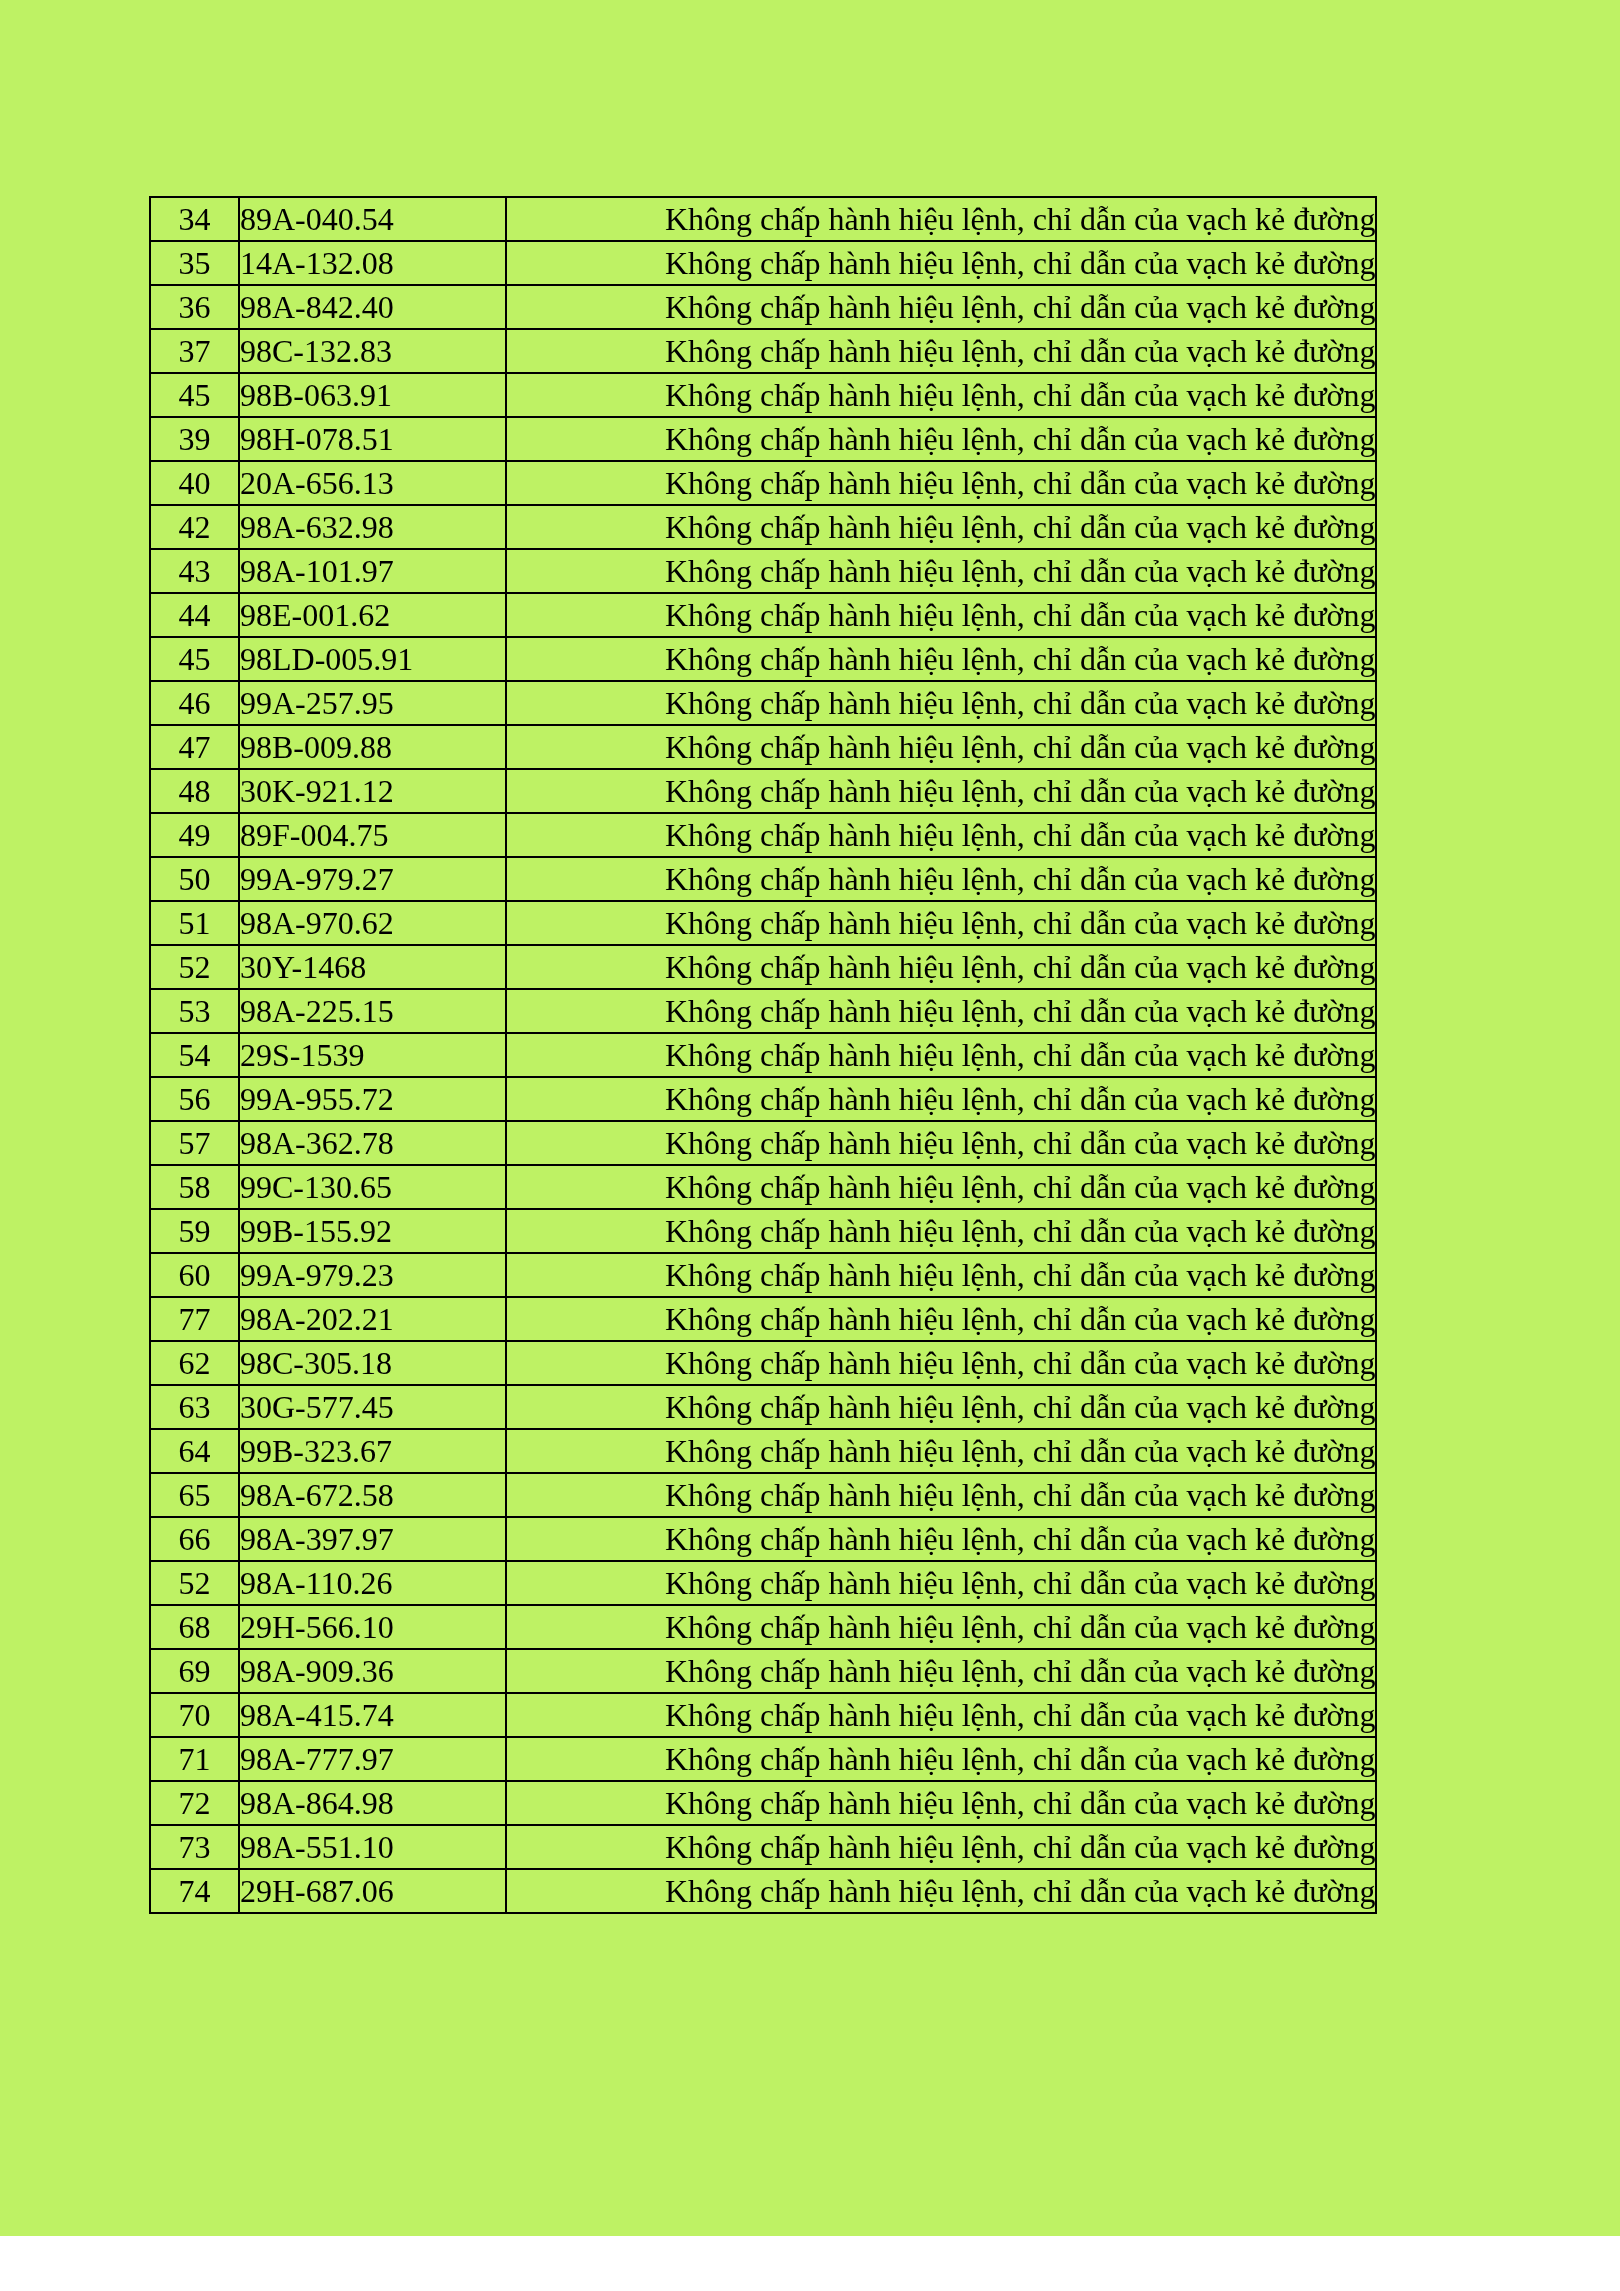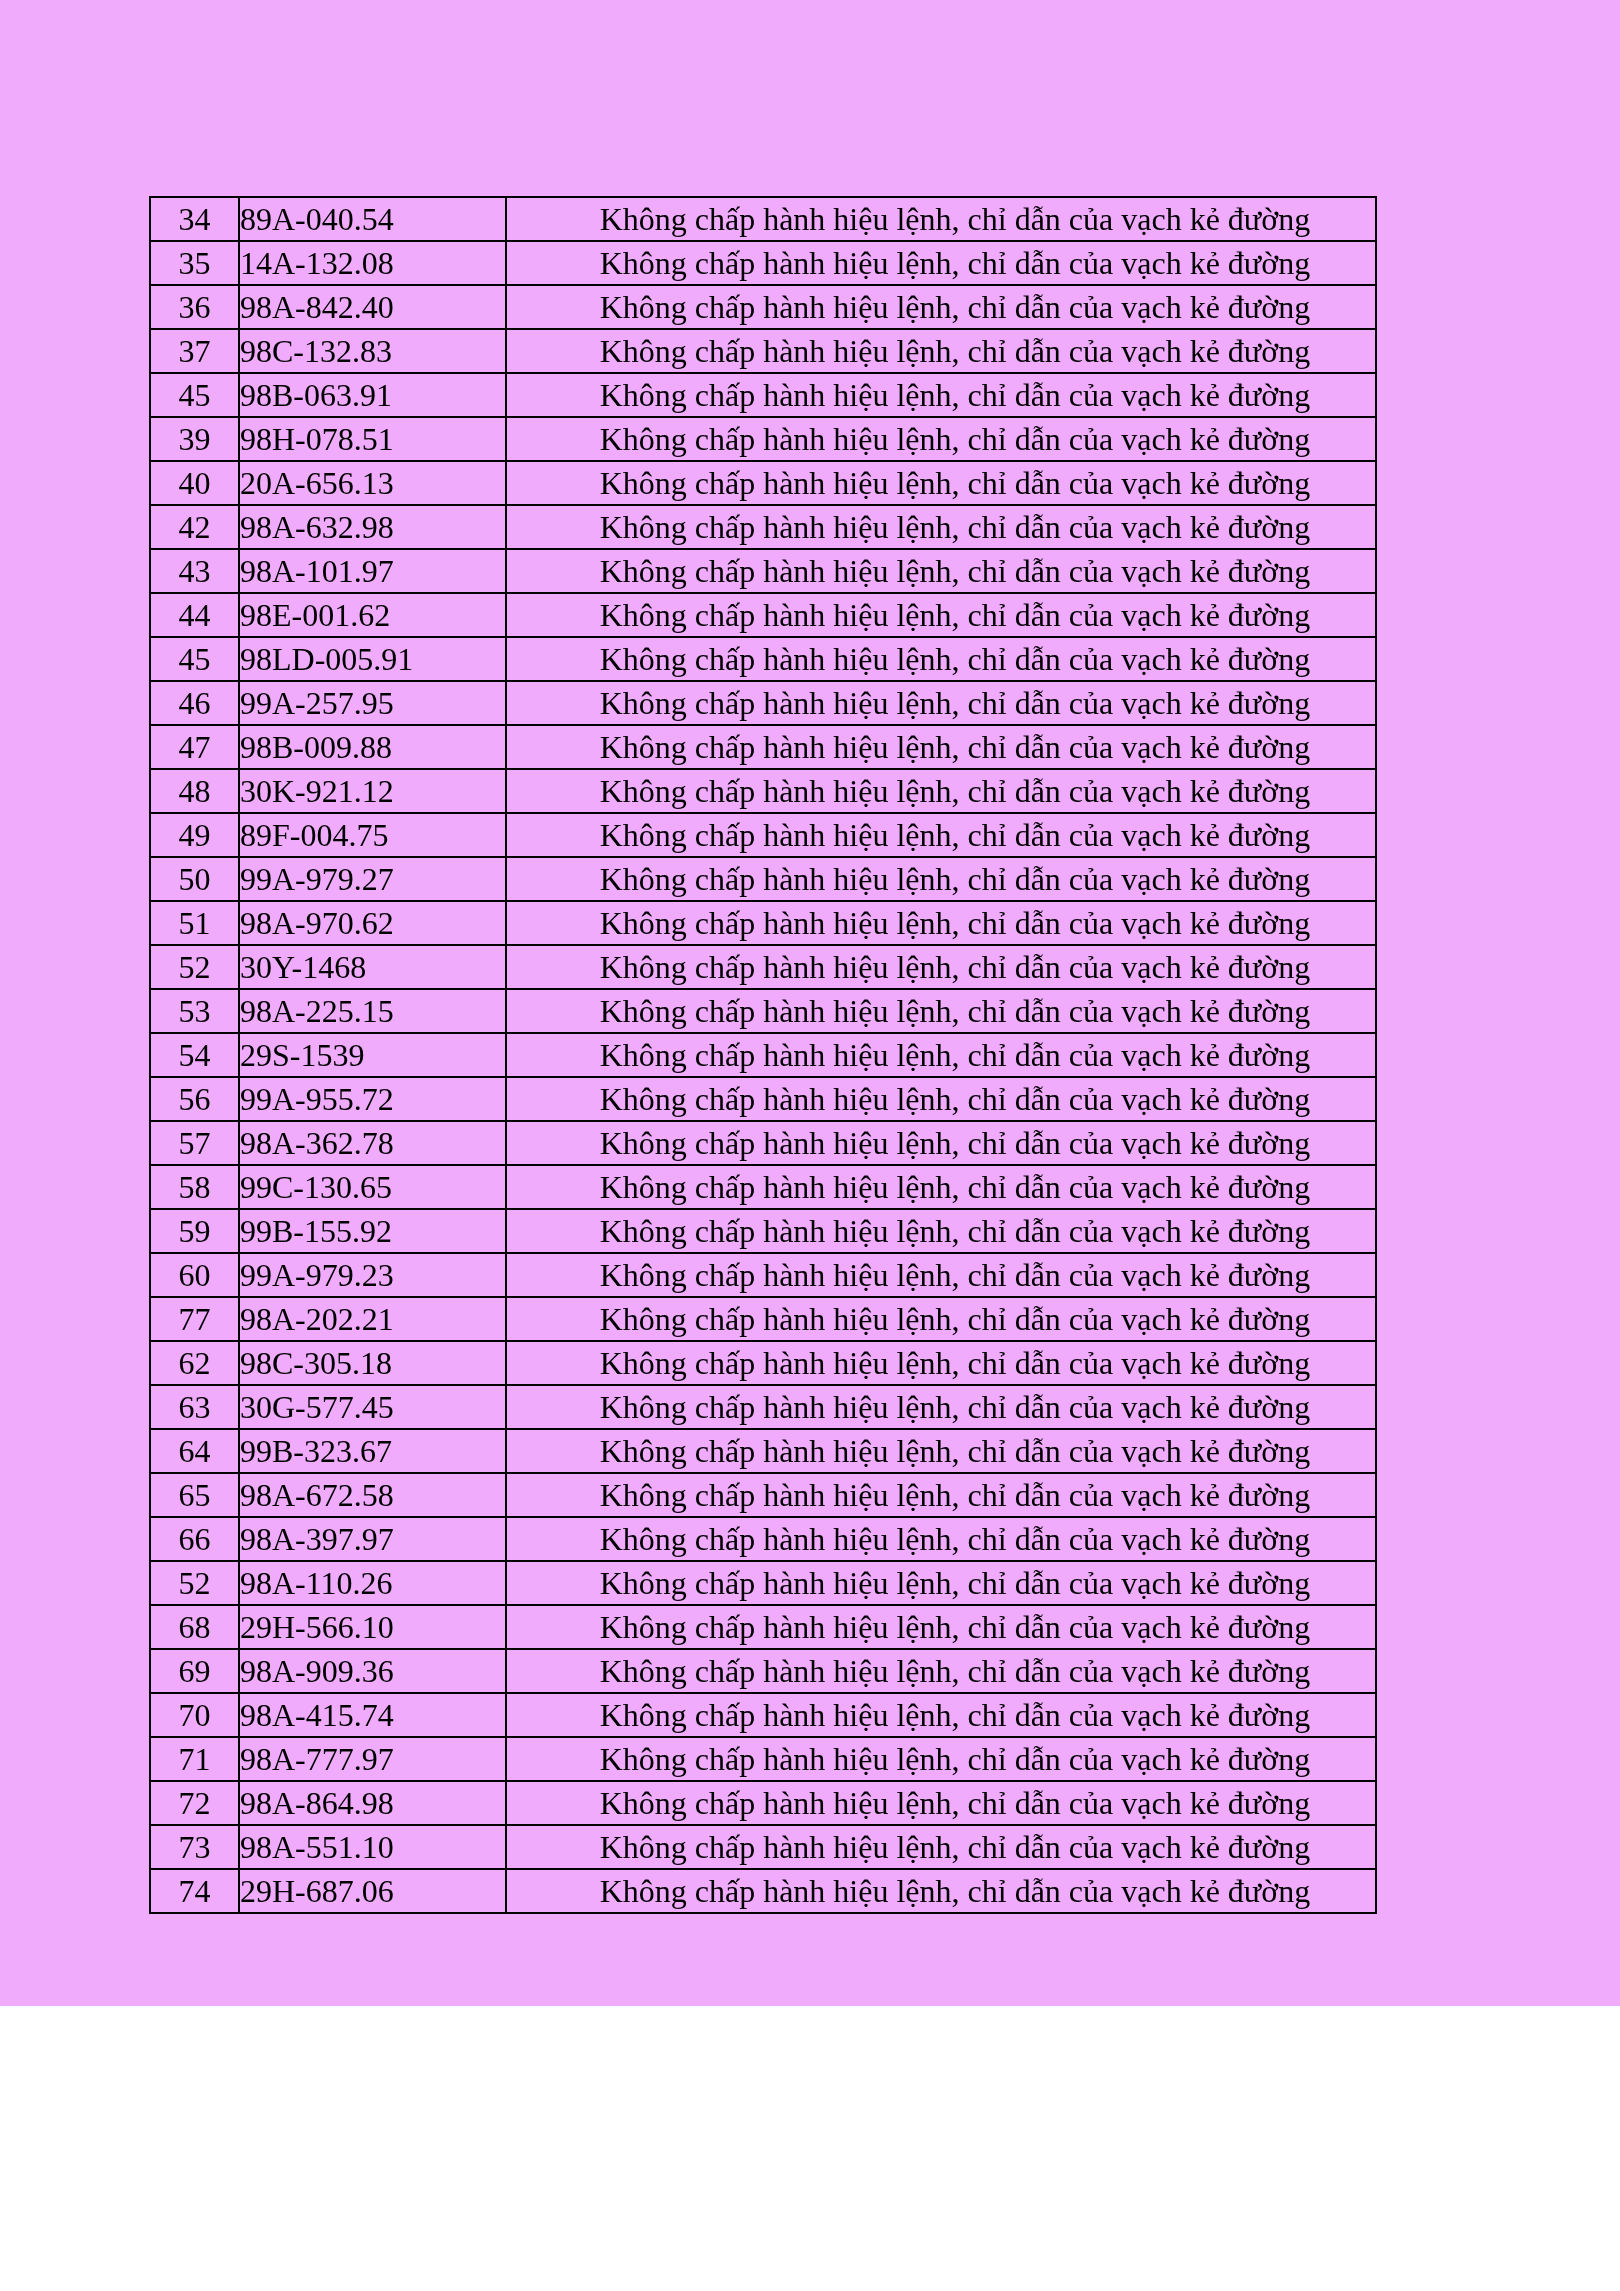--- a/index.html
+++ b/index.html
@@ -11,41 +11,41 @@
       width: 1620px;
       height: 2292px;
       position: relative;
       overflow: hidden;
       font-family: "Liberation Serif", "DejaVu Serif", serif;
       color: #000000;
     }
     #page {
       position: absolute;
       left: 0; top: 0;
-      width: 1620px; height: 2006px;
-      background: #f0abfc;
+      width: 1620px; height: 2236px;
+      background: #bef264;
     }
     table.violations {
       position: absolute;
       left: 149px;
       top: 196px;
       border-collapse: collapse;
       border: 2.9px solid #000;
     }
     table.violations td {
       border: 2px solid #000;
       height: 42px;
       padding: 0;
       font-size: 32px;
       line-height: 42px;
       white-space: nowrap;
     }
     td.col-stt { width: 87px; text-align: center; }
     td.col-plate { width: 265px; text-align: left; }
-    td.col-violation { width: 841px; text-align: center; padding-left: 27.4px !important; }
+    td.col-violation { width: 841px; text-align: right; padding-left: 27.4px !important; }
   </style>
 </head>
 <body>
 
 <div id="page">
   <table class="violations">
     <tbody id="tbody">
         <tr>
           <td class="col-stt">34</td>
           <td class="col-plate">89A-040.54</td>

